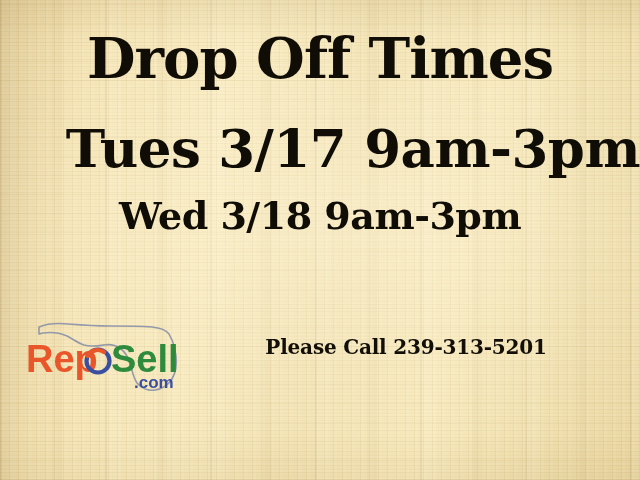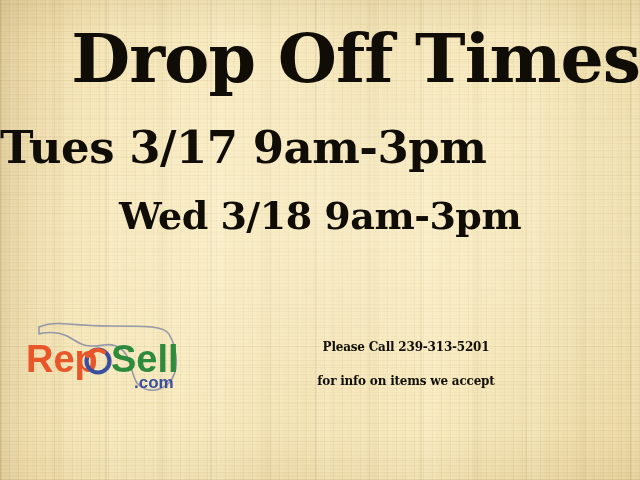--- a/index.html
+++ b/index.html
@@ -88,34 +88,34 @@
     font-weight: bold;
     white-space: nowrap;
     letter-spacing: -0.5px;
   }
 
   
   #headline {
     left: 0;
     right: 0;
     top: 22px;
-    text-align: right;
-    font-size: 68px;
+    text-align: center;
+    font-size: 56px;
     line-height: 72px;
     letter-spacing: -1px;
     color: #100d07;
   }
 
   
   #line-1 {
     left: 0;
     right: 0;
     top: 123px;
-    text-align: left;
-    font-size: 45px;
+    text-align: right;
+    font-size: 53px;
     line-height: 50px;
     letter-spacing: -0.5px;
   }
 
   #line-2 {
     left: 0;
     right: 0;
     top: 191px;
     text-align: center;
     font-size: 38px;
@@ -124,21 +124,21 @@
   }
 
   
   #contact {
     left: 230px;
     top: 330px;
     width: 352px;
     text-align: center;
   }
   #contact div {
-    font-size: 12px;
+    font-size: 20px;
     line-height: 34px;
     font-weight: bold;
     color: #120e08;
     white-space: nowrap;
     letter-spacing: -0.2px;
   }
 
   
   #logo {
     position: absolute;
@@ -159,21 +159,20 @@
 <div id="poster">
 
   <div class="txt" id="headline">Drop Off Times</div>
 
   <div class="txt" id="line-1">Tues 3/17 9am-3pm</div>
 
   <div class="txt" id="line-2">Wed 3/18 9am-3pm</div>
 
   <div class="txt" id="contact">
     <div>Please Call 239-313-5201</div>
-    <div>for info on items we accept</div>
   </div>
 
   <div id="logo">
     <svg viewBox="0 0 168 80" xmlns="http://www.w3.org/2000/svg">
 
       <g>
         <path d="M13 13
                  C 20 10, 31 9, 42 10
                  C 55 11, 70 12, 84 12
                  C 98 12, 112 12, 126 13

